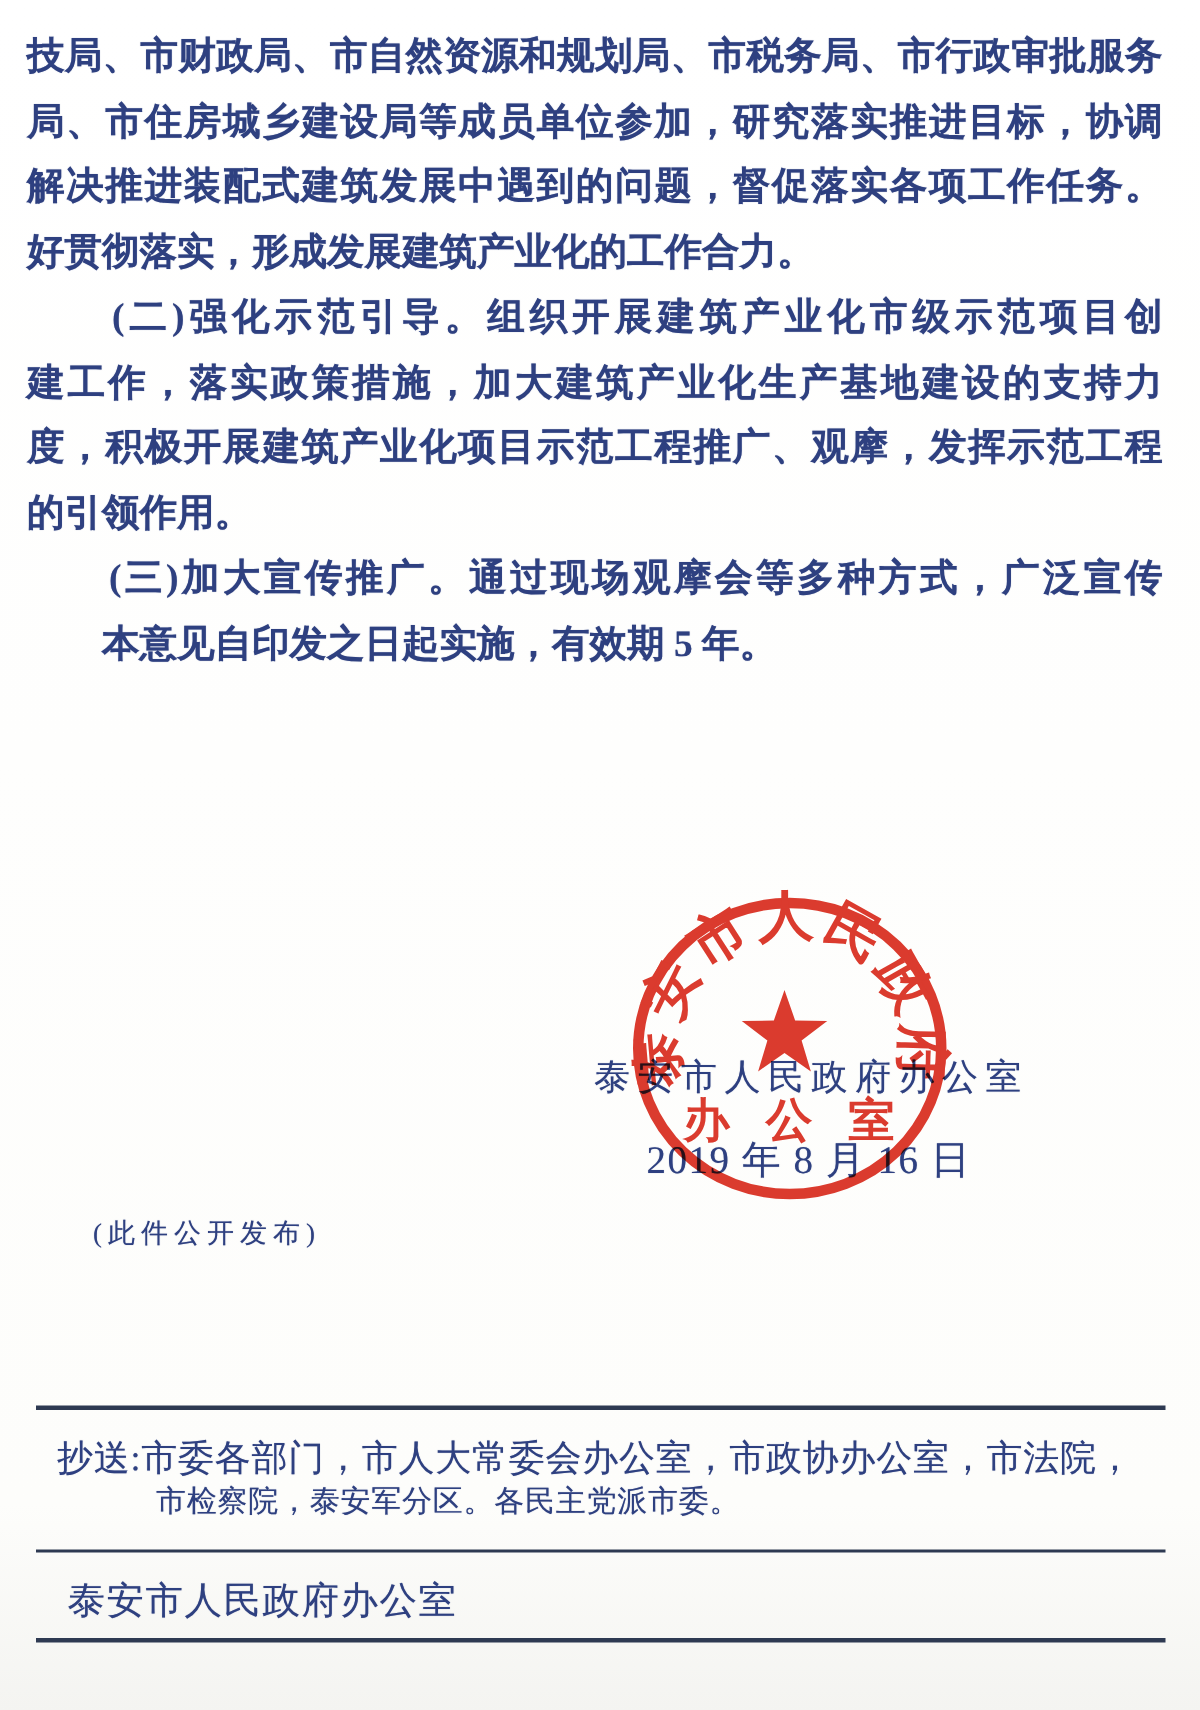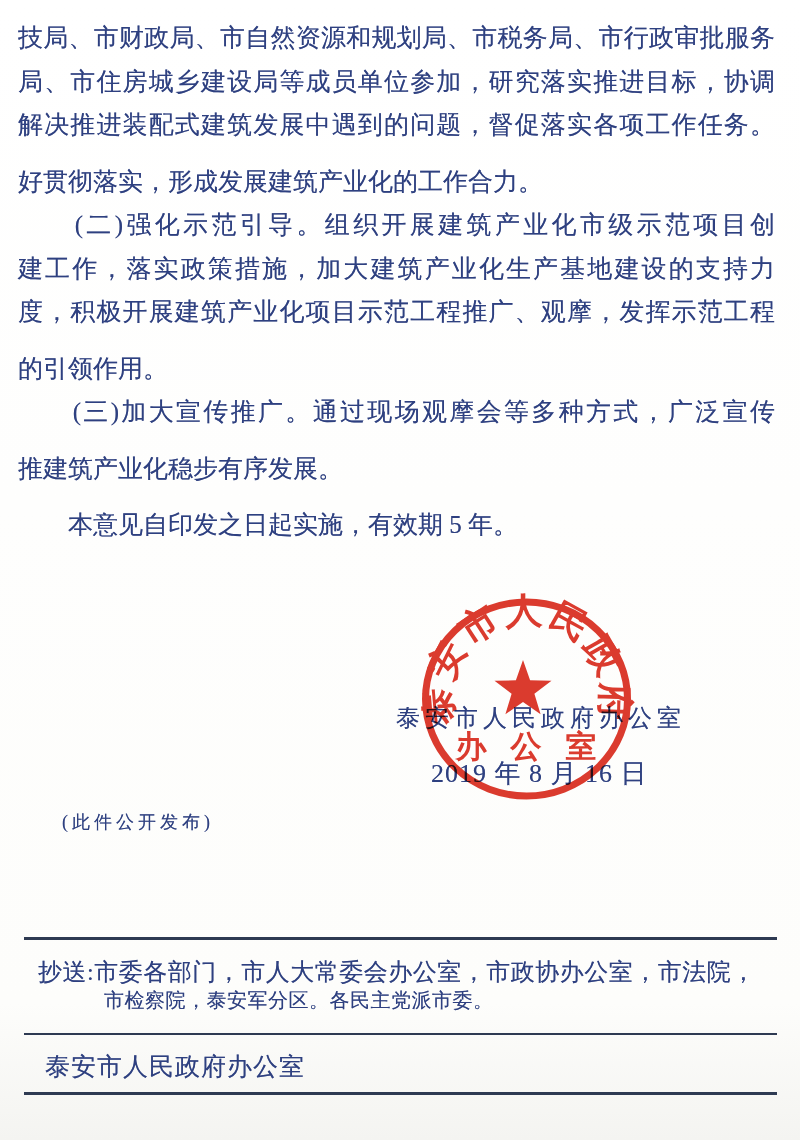--- a/index.html
+++ b/index.html
@@ -9,23 +9,24 @@
     margin:0 auto;
     background:linear-gradient(180deg,#ffffff 0%,#fdfdfb 88%,#f4f4f1 100%);
     overflow:hidden;
     font-family:"Liberation Serif","DejaVu Serif",serif;
   }
   
   #body-text{
     position:absolute;left:18px;top:16px;width:757px;
     font-size:25px;line-height:43.5px;color:#2e4080;
     text-shadow:0 0 0.6px rgba(46,64,128,.55);
+    font-weight:bold;
   }
   .bline{text-align:justify;text-align-last:justify;white-space:nowrap;}
-  .bline.last{text-align-last:left;white-space:normal;margin-top:13px;}
+  .bline.last{text-align-last:left;white-space:normal;}
   
   .sig-org{
     position:absolute;left:396px;top:702px;
     font-size:24px;letter-spacing:5px;color:#2e4080;white-space:nowrap;
     text-shadow:0 0 0.6px rgba(46,64,128,.55);
   }
   .sig-date{
     position:absolute;left:431px;top:756px;
     font-size:26px;letter-spacing:1px;color:#2e4080;white-space:nowrap;
     text-shadow:0 0 0.6px rgba(46,64,128,.55);
@@ -73,21 +74,20 @@
   <div id="body-text">
       <div class="bline">技局、市财政局、市自然资源和规划局、市税务局、市行政审批服务</div>
       <div class="bline">局、市住房城乡建设局等成员单位参加，研究落实推进目标，协调</div>
       <div class="bline">解决推进装配式建筑发展中遇到的问题，督促落实各项工作任务。</div>
       <div class="bline last">好贯彻落实，形成发展建筑产业化的工作合力。</div>
       <div class="bline">　　(二)强化示范引导。组织开展建筑产业化市级示范项目创</div>
       <div class="bline">建工作，落实政策措施，加大建筑产业化生产基地建设的支持力</div>
       <div class="bline">度，积极开展建筑产业化项目示范工程推广、观摩，发挥示范工程</div>
       <div class="bline last">的引领作用。</div>
       <div class="bline">　　(三)加大宣传推广。通过现场观摩会等多种方式，广泛宣传</div>
-      <div class="bline last">推建筑产业化稳步有序发展。</div>
       <div class="bline last">　　本意见自印发之日起实施，有效期 5 年。</div>
     </div>
 
   <div class="sig-org">泰安市人民政府办公室</div>
   <div class="sig-date">2019 年 8 月 16 日</div>
 
   <svg class="seal-svg" width="227" height="220" viewBox="0 0 227 220">
     <defs>
       <path id="seal-arc" d="M 41.6 133.7 A 76 76 0 1 1 185.4 133.7" fill="none"></path>
     </defs>

